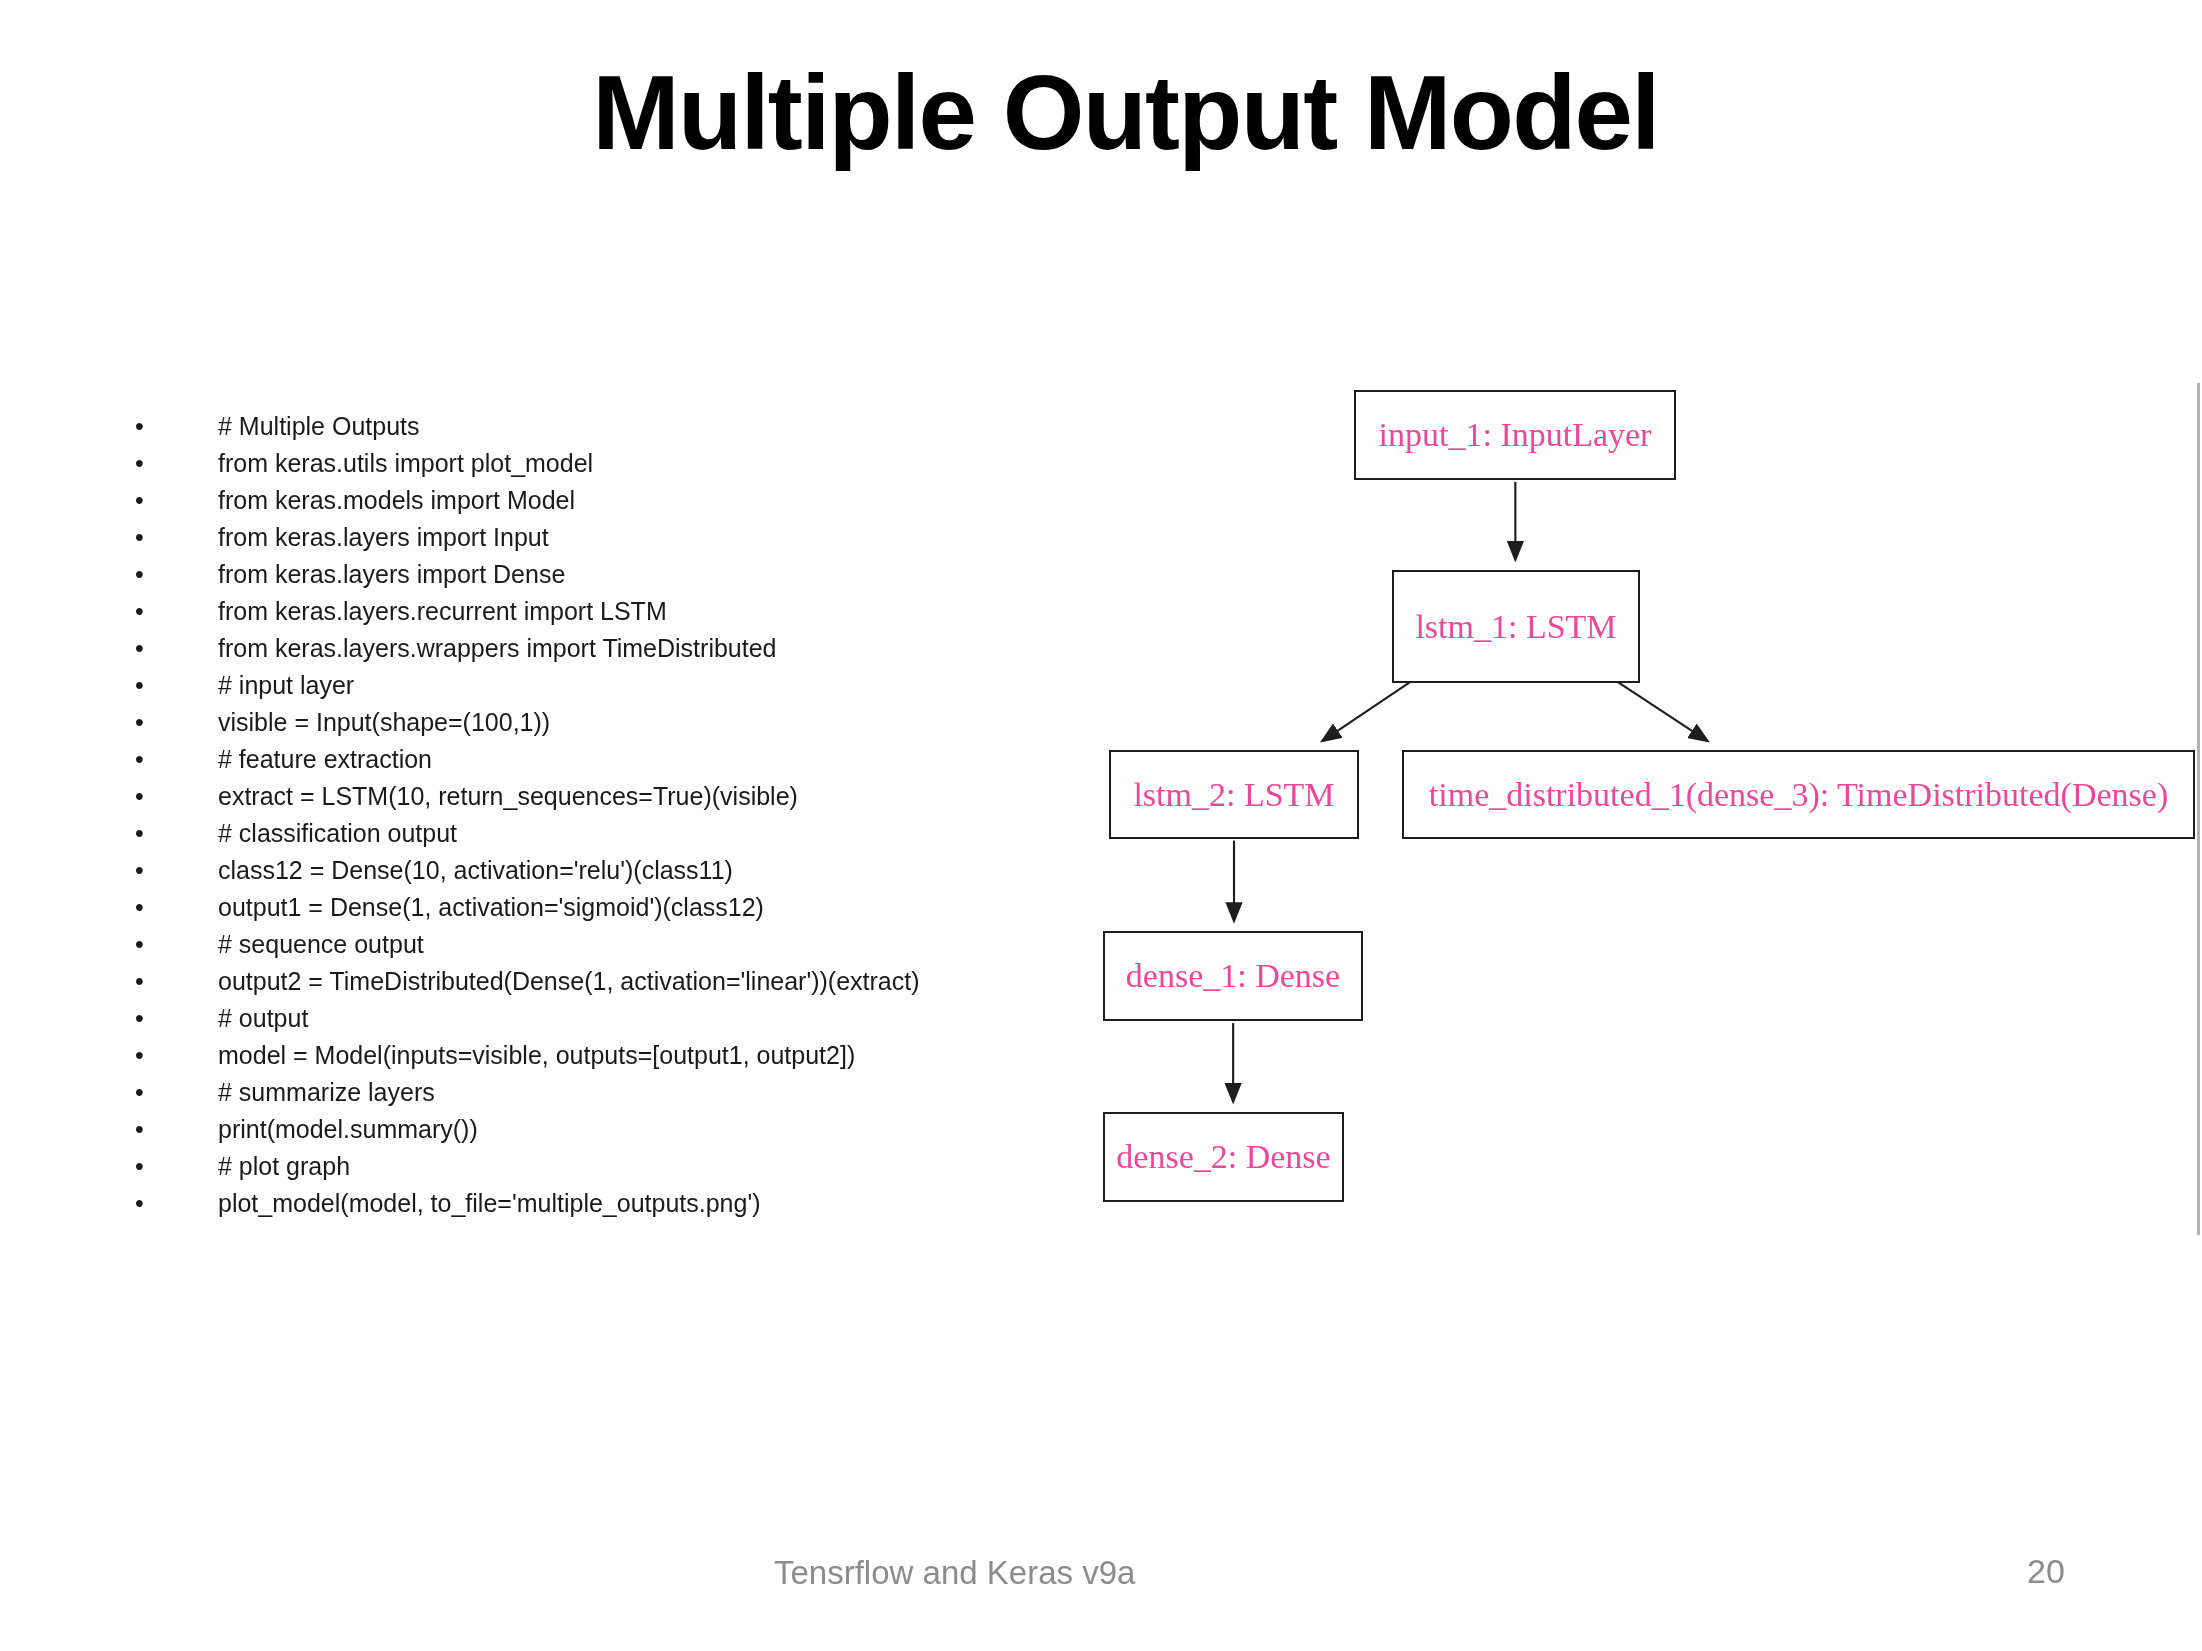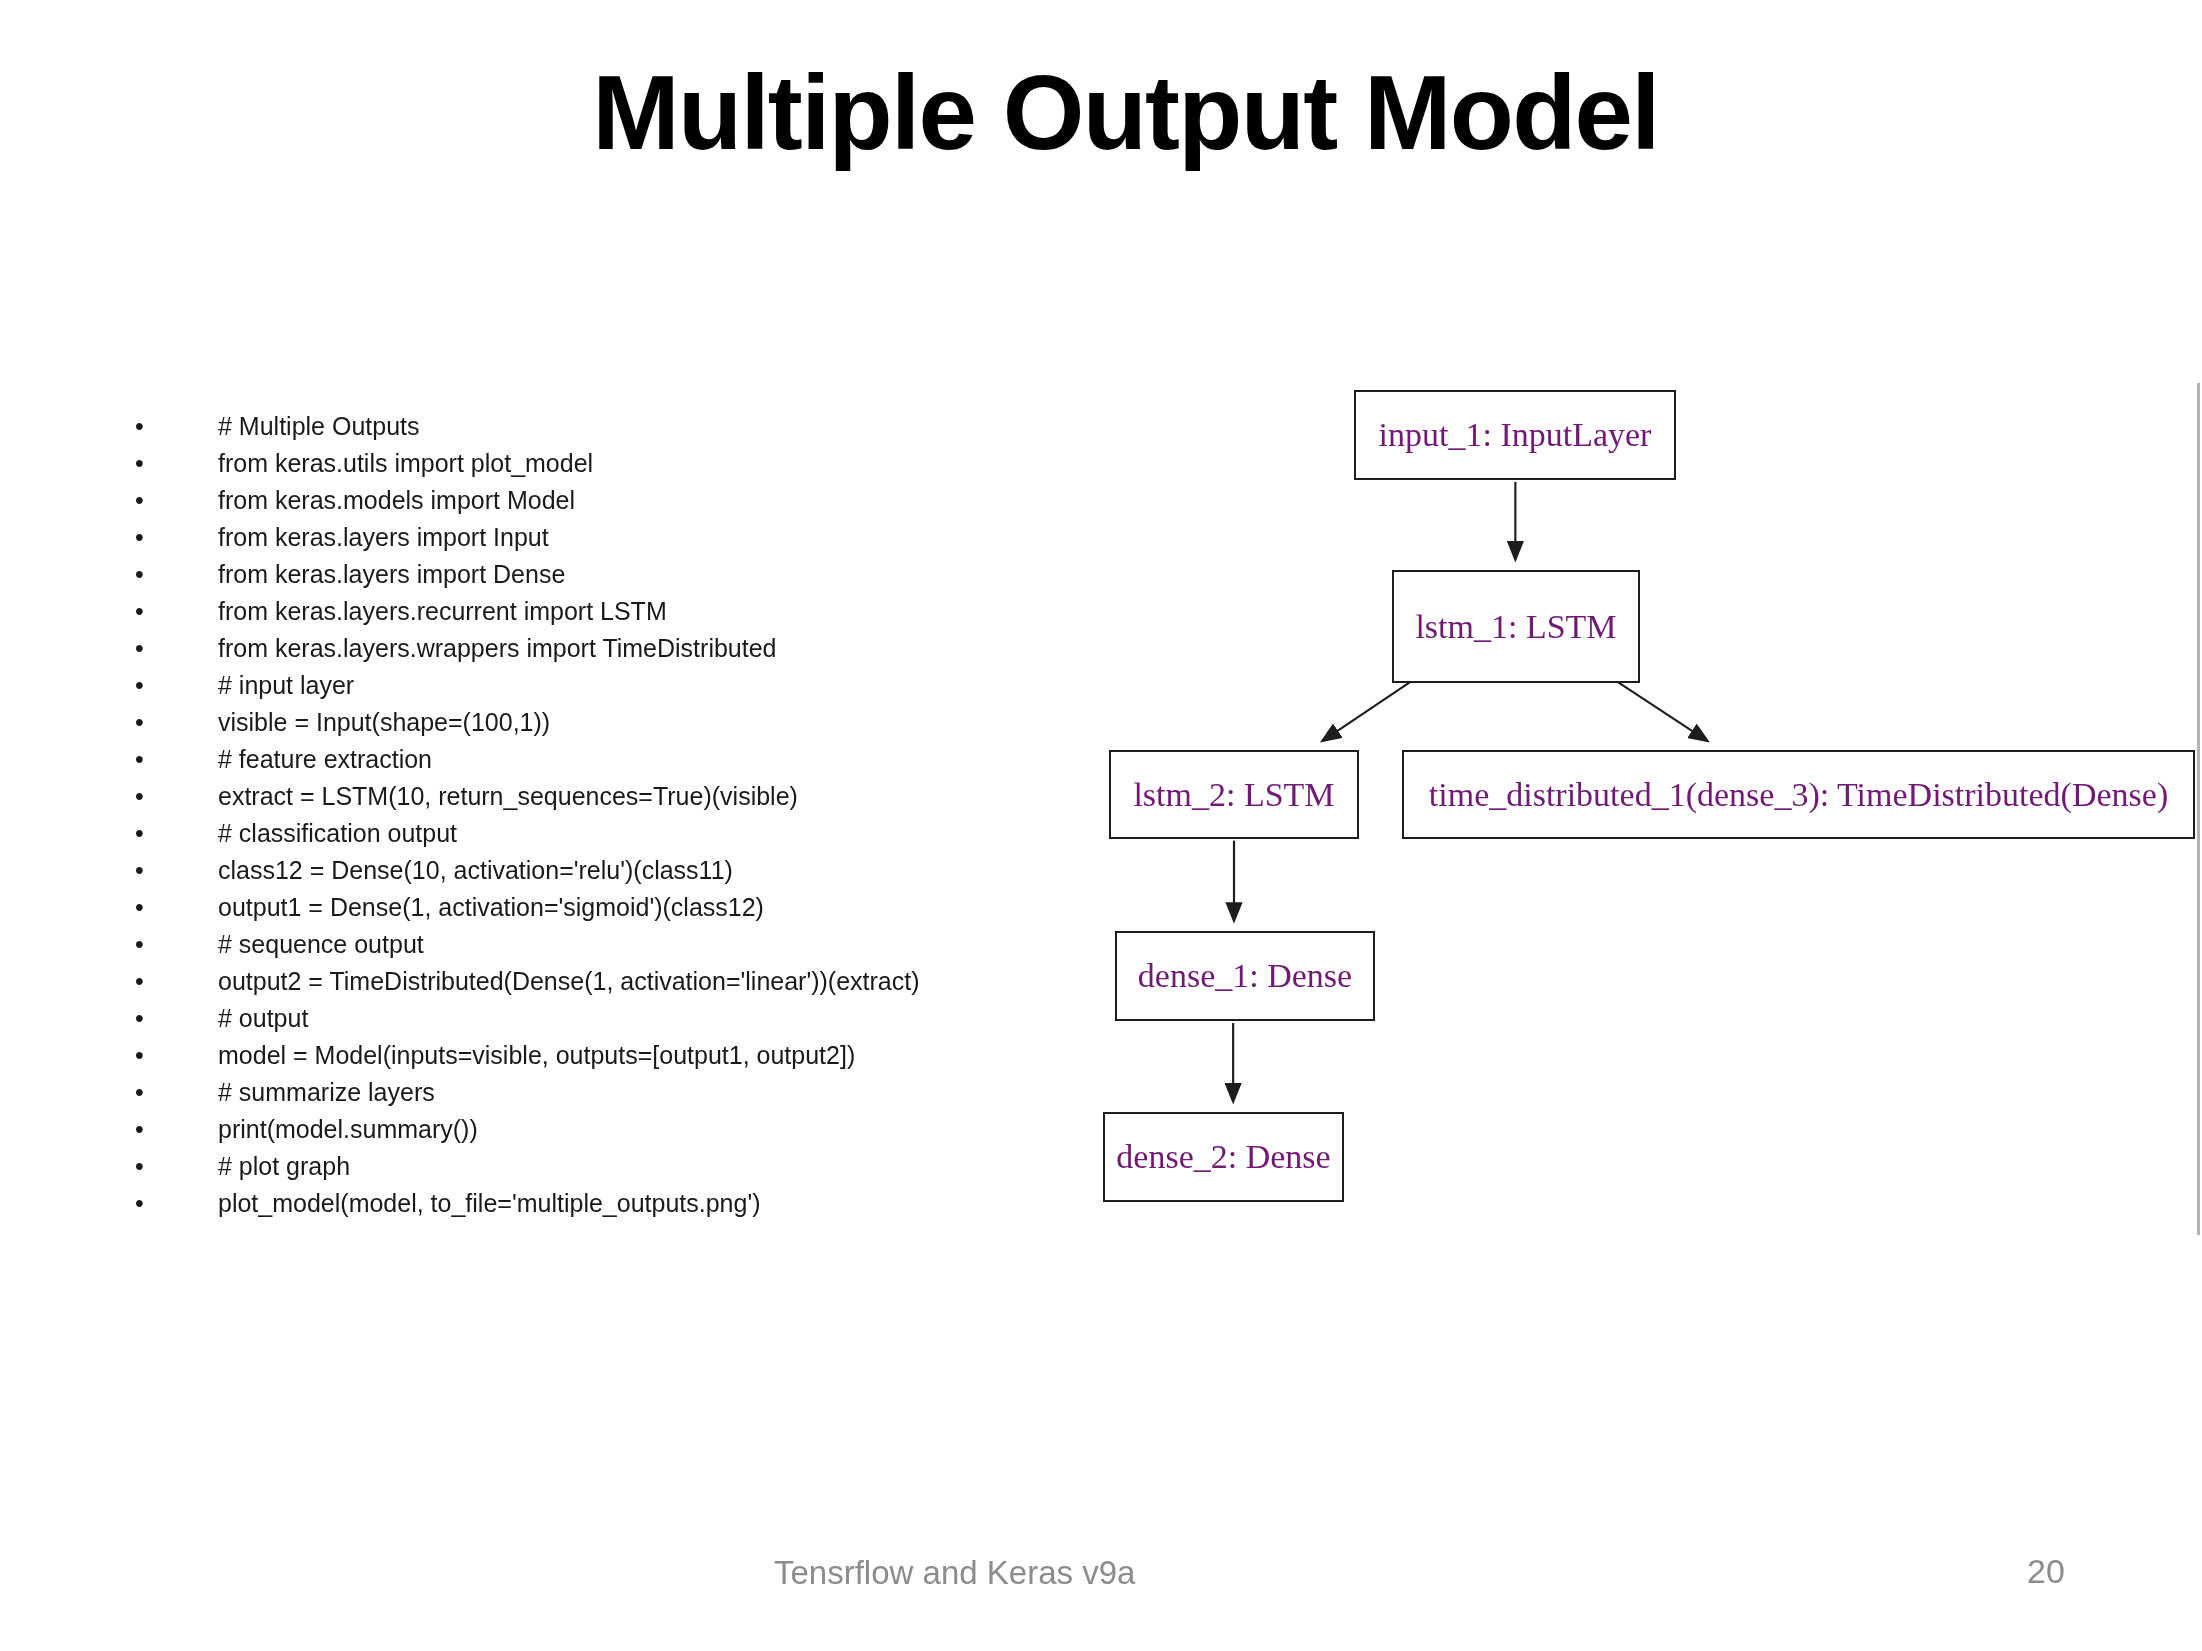--- a/index.html
+++ b/index.html
@@ -47,29 +47,29 @@
   
   .node{
     position:absolute;
     border:2.6px solid #1d1d1d;
     background:#ffffff;
     display:flex;
     align-items:center;
     justify-content:center;
     font-family:"Liberation Serif", serif;
     font-size:34px;
-    color:#701a75;
+    color:#ec4899;
     white-space:nowrap;
     box-sizing:border-box;
   }
   .n-input1{left:1354px;top:390px;width:322px;height:90px;}
   .n-lstm1{left:1392px;top:570px;width:248px;height:113px;}
   .n-lstm2{left:1109px;top:750px;width:250px;height:89px;}
   .n-td1{left:1402px;top:750px;width:793px;height:89px;}
-  .n-dense1{left:1103px;top:931px;width:260px;height:90px;margin-left:12px;}
+  .n-dense1{left:1103px;top:931px;width:260px;height:90px;}
   .n-dense2{left:1103px;top:1112px;width:241px;height:90px;}
   svg.edges{
     position:absolute;
     left:0;top:0;width:2203px;height:1652px;
     pointer-events:none;
   }
   .img-border{
     position:absolute;
     left:2197px;top:383px;width:2.6px;height:852px;
     background:#b3b3b3;

